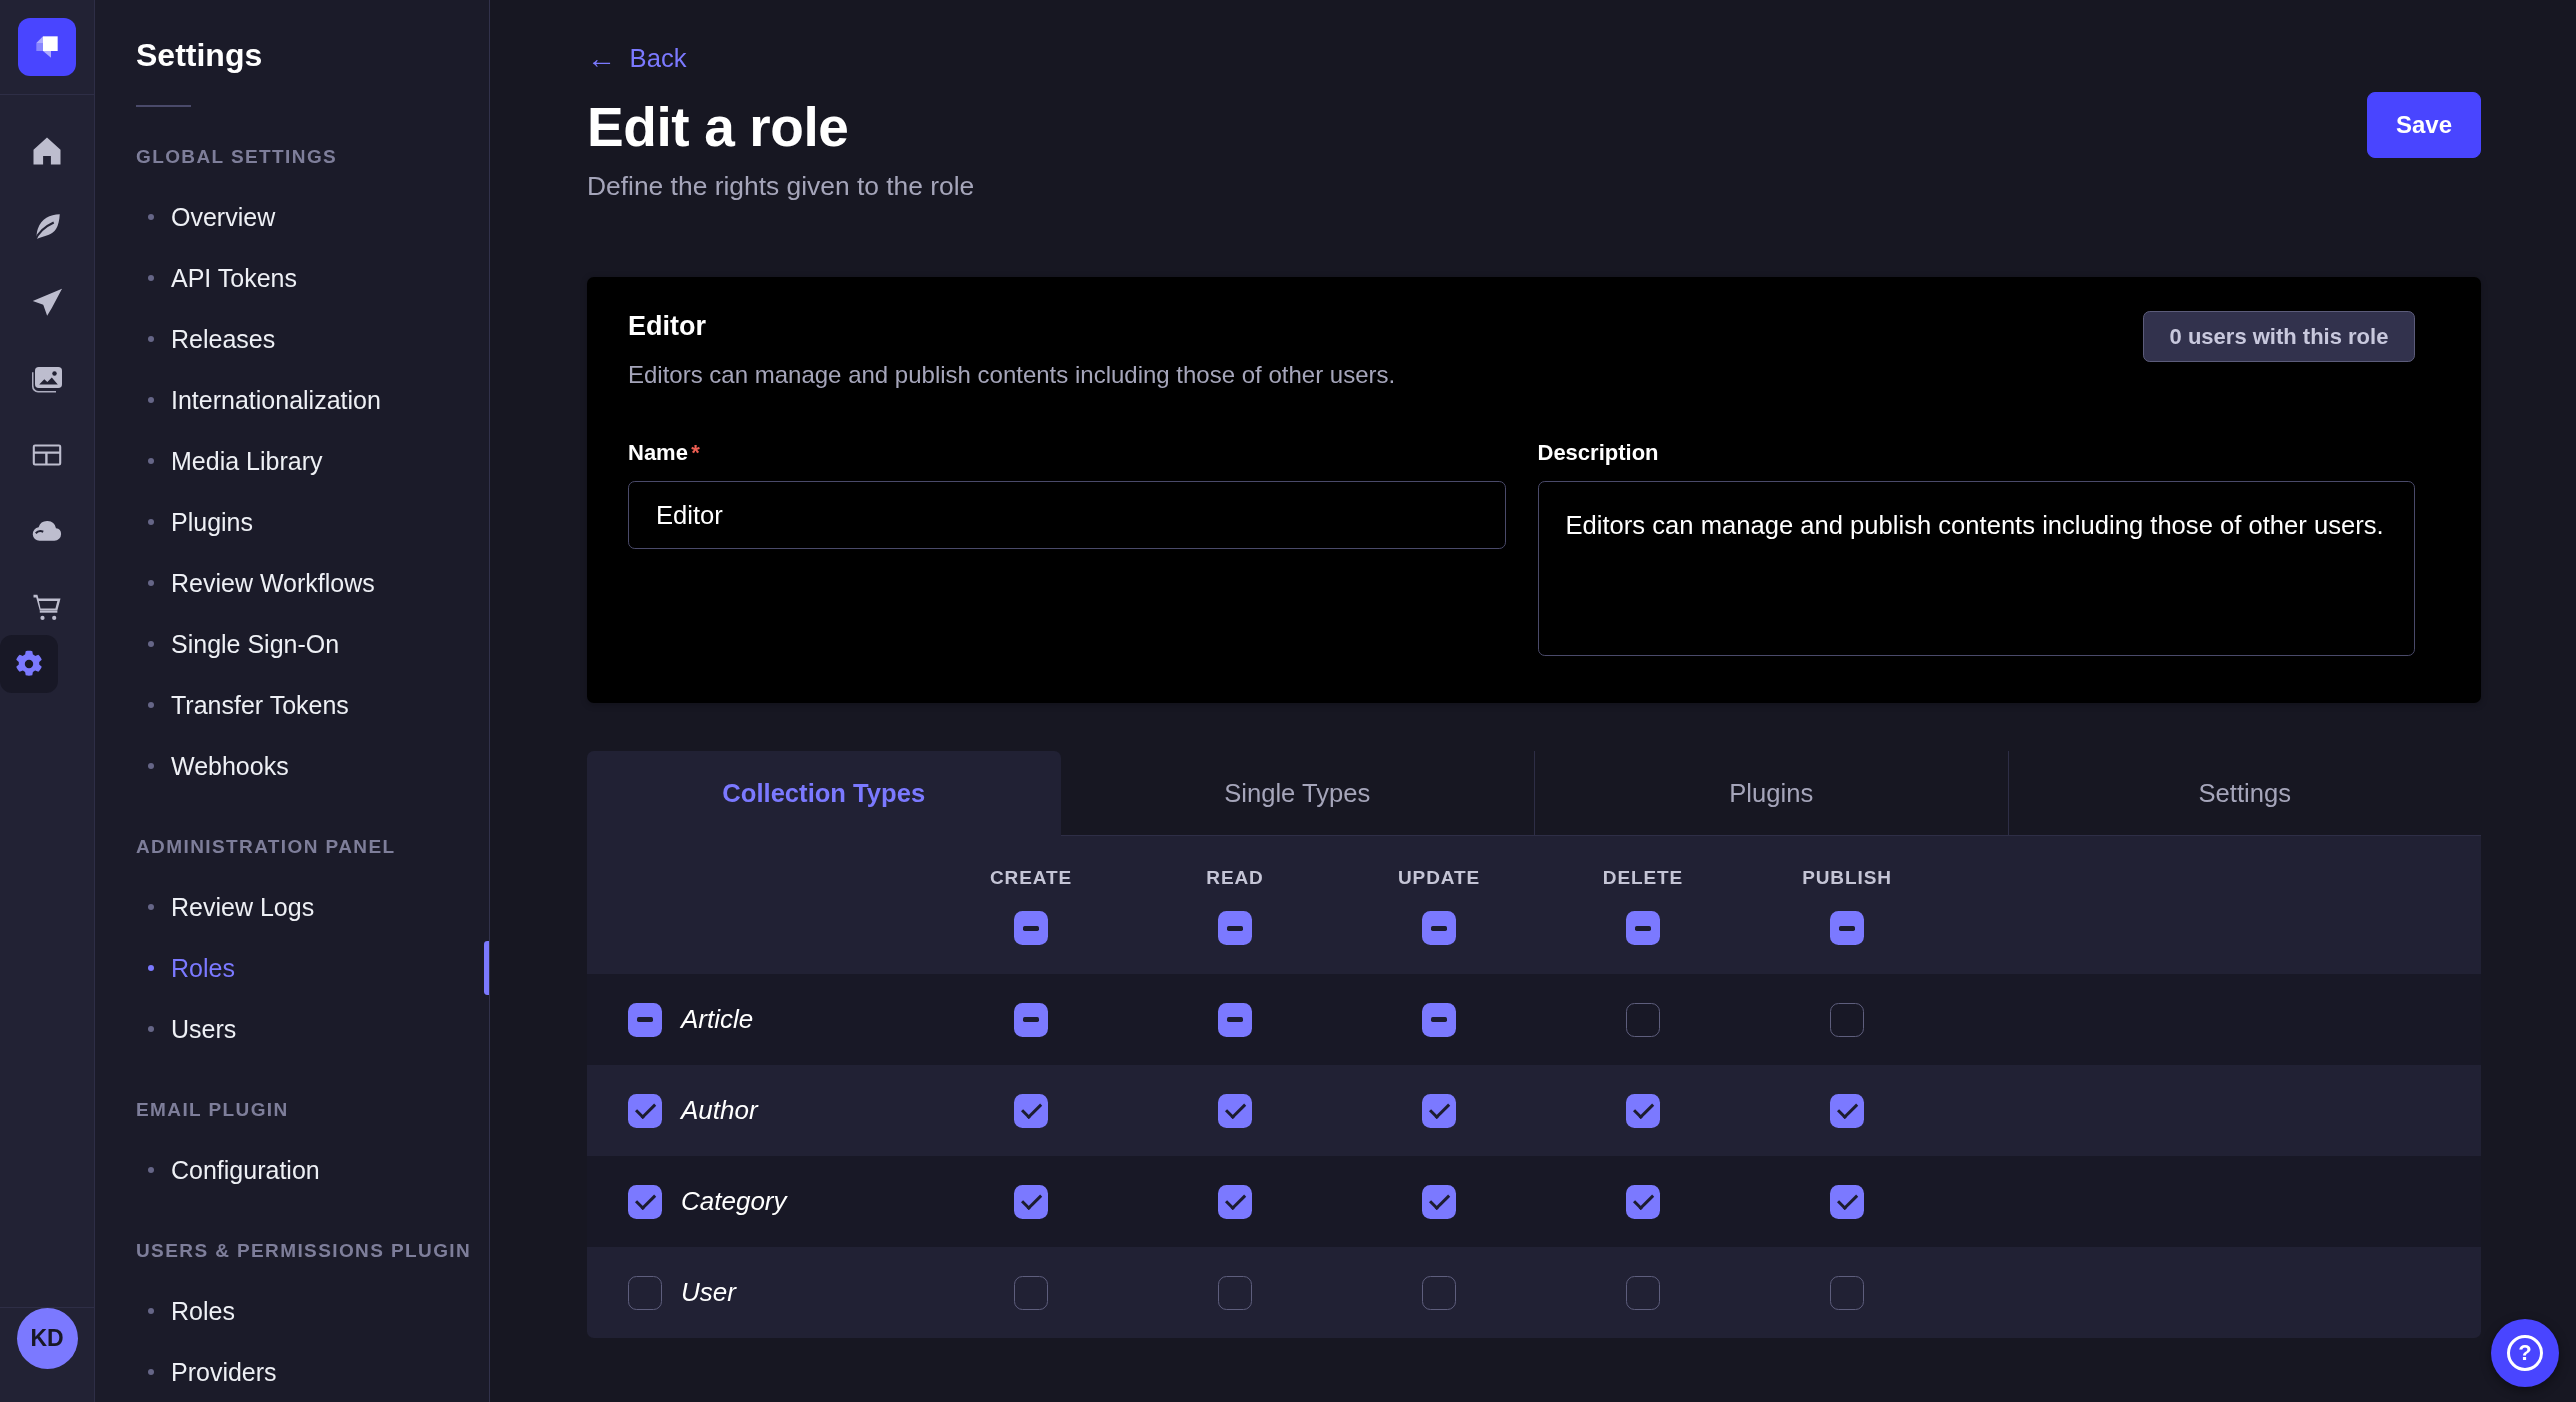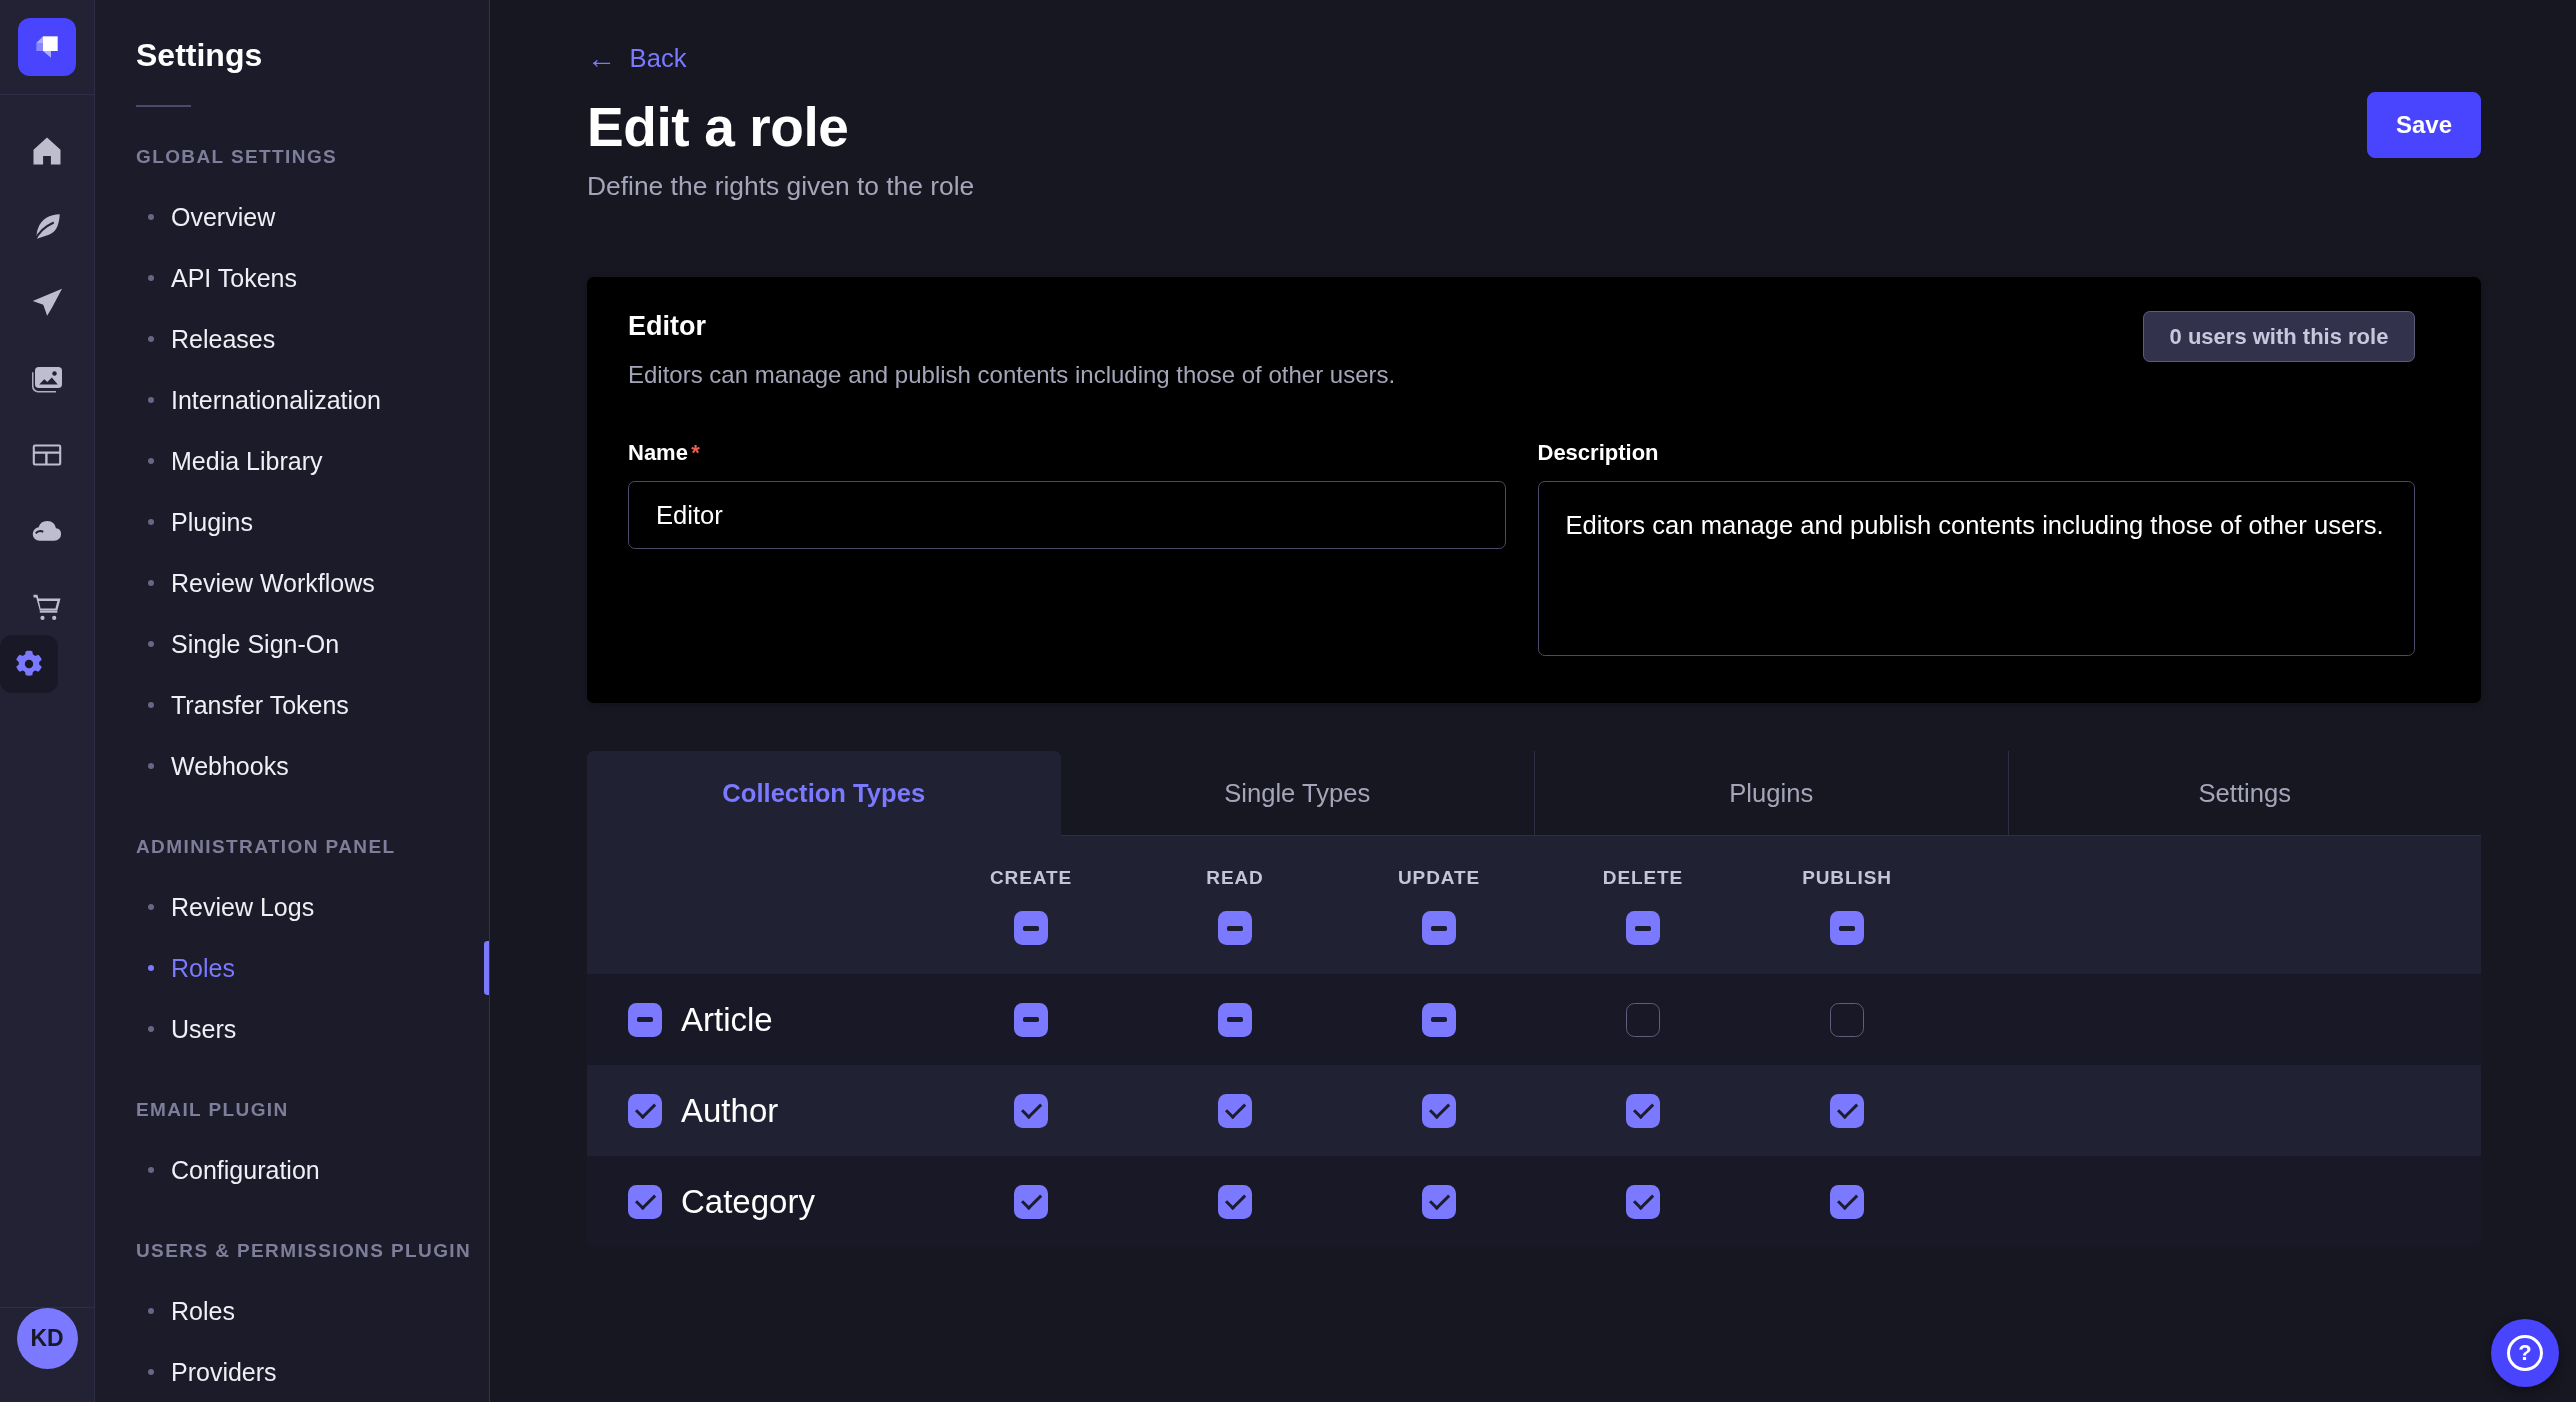--- a/index.html
+++ b/index.html
@@ -81,21 +81,21 @@
   
   .perm-table { background:#212134; border-radius:0 0 6.8px 6.8px; overflow:hidden; }
   .pgrid { display:grid; grid-template-columns:342px repeat(5,204px) 1fr; align-items:center; }
   .perm-head { padding-top:31px; padding-bottom:29px; }
   .col-label { text-align:center; font-size:19px; font-weight:700; letter-spacing:0.9px; color:#c5c5d6; }
   .master-row { margin-top:22px; }
   .cb-wrap { display:flex; align-items:center; justify-content:center; }
   .trow { height:91px; }
   .trow:nth-child(odd) { background:#181826; }
   .name-cell { display:flex; align-items:center; gap:19px; padding-left:41px; }
-  .row-name { font-size:33px; color:#ffffff; }
+  .row-name { font-size:26px; color:#ffffff;font-style:italic; }
 
   
   .cb { width:34px; height:34px; border-radius:8.5px; display:flex; align-items:center;
     justify-content:center; cursor:pointer; flex:0 0 auto; }
   .cb.checked, .cb.indeterminate { background:#7b79ff; }
   .cb.checked::after { content:""; width:16px; height:7.7px; margin-top:-4.3px;
     border-left:3.4px solid #1d1d30; border-bottom:3.4px solid #1d1d30; transform:rotate(-45deg); }
   .cb.indeterminate::after { content:""; width:15.3px; height:5.1px; background:#1d1d30; border-radius:1.7px; }
   .cb.unchecked { border:1.7px solid #5e5e7d; background:transparent; }
 
@@ -396,20 +396,42 @@
                 <span class="cb checked"></span>
               </div>
             <div class="cb-wrap">
                 <span class="cb checked"></span>
               </div>
             <div class="cb-wrap">
                 <span class="cb checked"></span>
               </div>
             <div></div>
           </div>
+          <div class="trow pgrid">
+            <div class="name-cell">
+                <span class="cb unchecked"></span>
+                <span class="row-name">User</span>
+              </div>
+            <div class="cb-wrap">
+                <span class="cb unchecked"></span>
+              </div>
+            <div class="cb-wrap">
+                <span class="cb unchecked"></span>
+              </div>
+            <div class="cb-wrap">
+                <span class="cb unchecked"></span>
+              </div>
+            <div class="cb-wrap">
+                <span class="cb unchecked"></span>
+              </div>
+            <div class="cb-wrap">
+                <span class="cb unchecked"></span>
+              </div>
+            <div></div>
+          </div>
         </div>
       </div>
     </div>
   </div>
 
   <button class="fab">
     <span class="fab-ring">?</span>
   </button>
 </main>
 

